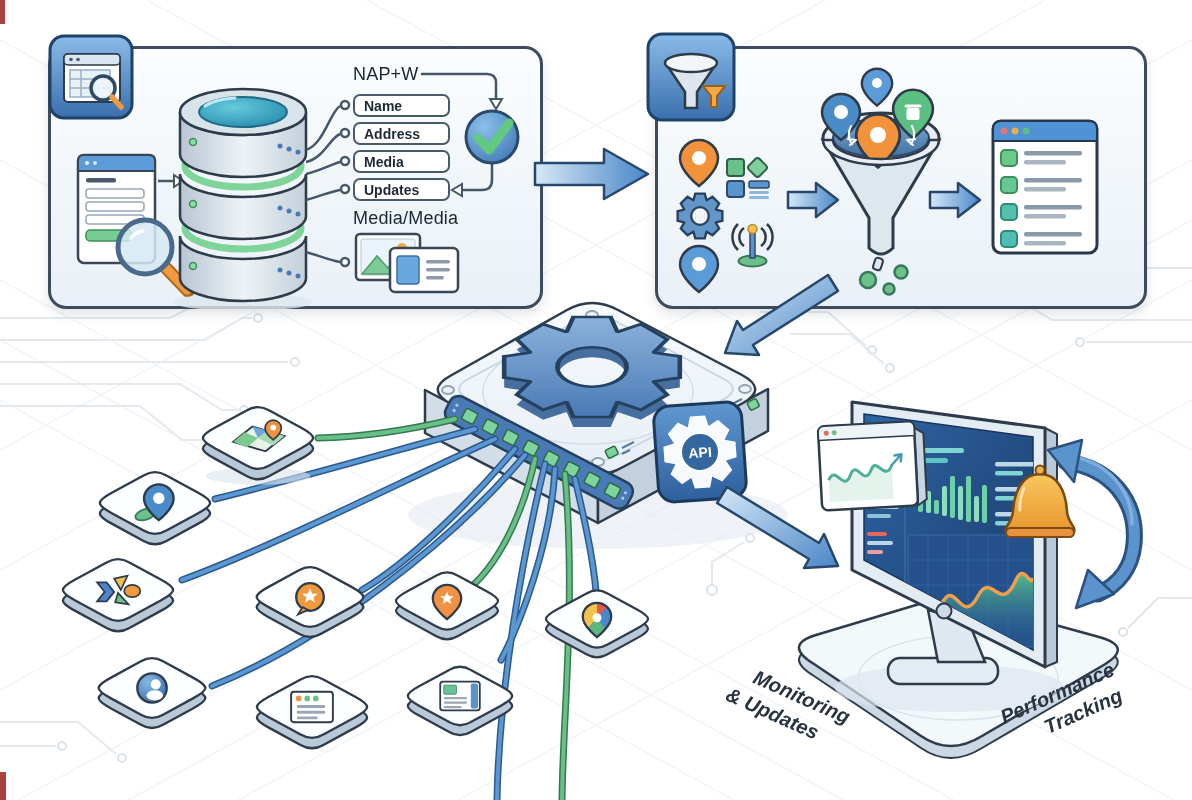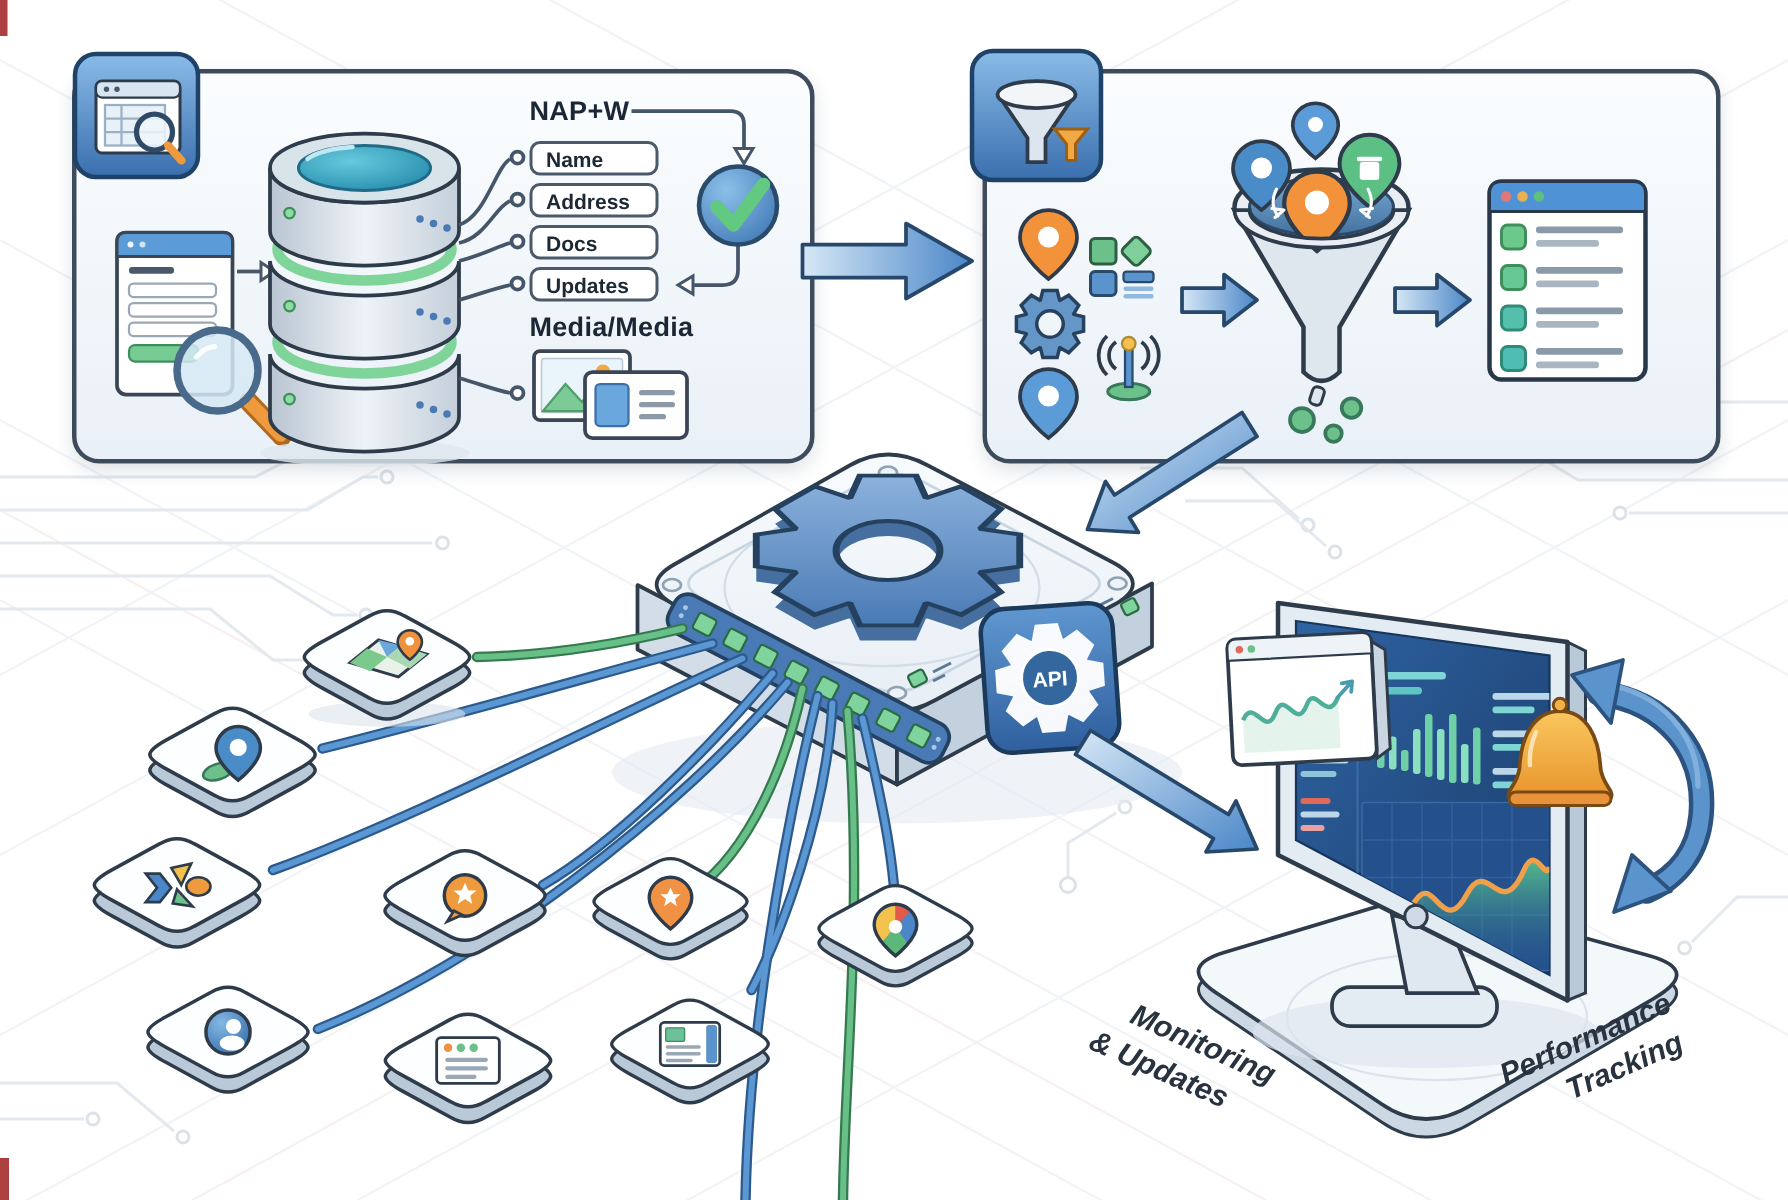--- a/index.html
+++ b/index.html
@@ -12,23 +12,23 @@
   .panel {
     position:absolute; z-index:1;
     background:linear-gradient(180deg,#fbfdff 0%,#f1f6fa 55%,#e9f0f7 100%);
     border:3px solid #3d4b5c; border-radius:18px;
     box-shadow:0 5px 12px rgba(60,80,100,.16);
   }
   #panel1 { left:48px; top:46px; width:489px; height:257px; }
   #panel2 { left:655px; top:46px; width:486px; height:257px; }
   .layer-art { z-index:2; }
   .txt { position:absolute; z-index:3; color:#1b2734; }
-  .heading { font-size:18px; font-weight:bold; letter-spacing:.2px; }
+  .heading { font-size:18px; font-weight:normal; letter-spacing:.2px; }
   .fieldbox {
-    position:absolute; z-index:3; left:353px; width:86px; height:23px;
+    position:absolute; z-index:3; left:353px; width:97px; height:23px;
     background:#ffffff; border:2px solid #4b5a6a; border-radius:7px;
     box-sizing:border-box; padding-left:9px;
     font-size:14px; font-weight:bold; line-height:20px; color:#1d2835;
   }
   .two-line { text-align:center; font-size:17px; font-weight:bold; line-height:19px; }
   .iso-label { font-size:20px; font-weight:bold; font-style:italic; color:#28333f; line-height:27px; white-space:nowrap; }
   #label-monitoring { left:760px; top:664px; transform:rotate(24deg); transform-origin:left top; }
   #label-monitoring .l2 { margin-left:-18px; }
   #label-performance { left:996px; top:706px; transform:rotate(-24deg); transform-origin:left top; }
   #label-performance .l2 { margin-left:36px; }
@@ -606,21 +606,21 @@
         <polygon points="1048,450 1082,440 1074,482" fill="#5b93cc" stroke="#2c5380" stroke-width="2.5" stroke-linejoin="round"></polygon>
         <polygon points="1076,608 1088,570 1114,594" fill="#5b93cc" stroke="#2c5380" stroke-width="2.5" stroke-linejoin="round"></polygon>
       </g>
     </g>
   </svg>
 
   <div class="txt heading" style="left:353px; top:64px;">NAP+W</div>
 
   <div class="fieldbox" style="top:94px;">Name</div>
   <div class="fieldbox" style="top:122px;">Address</div>
-  <div class="fieldbox" style="top:150px;">Docs</div>
+  <div class="fieldbox" style="top:150px;">Media</div>
   <div class="fieldbox" style="top:178px;">Updates</div>
 
   <div class="txt heading" style="left:353px; top:208px;">Media/Media</div>
 
 
   <div id="label-monitoring" class="txt iso-label">
     <div class="l1">Monitoring</div>
     <div class="l2">&amp; Updates</div>
   </div>
 

